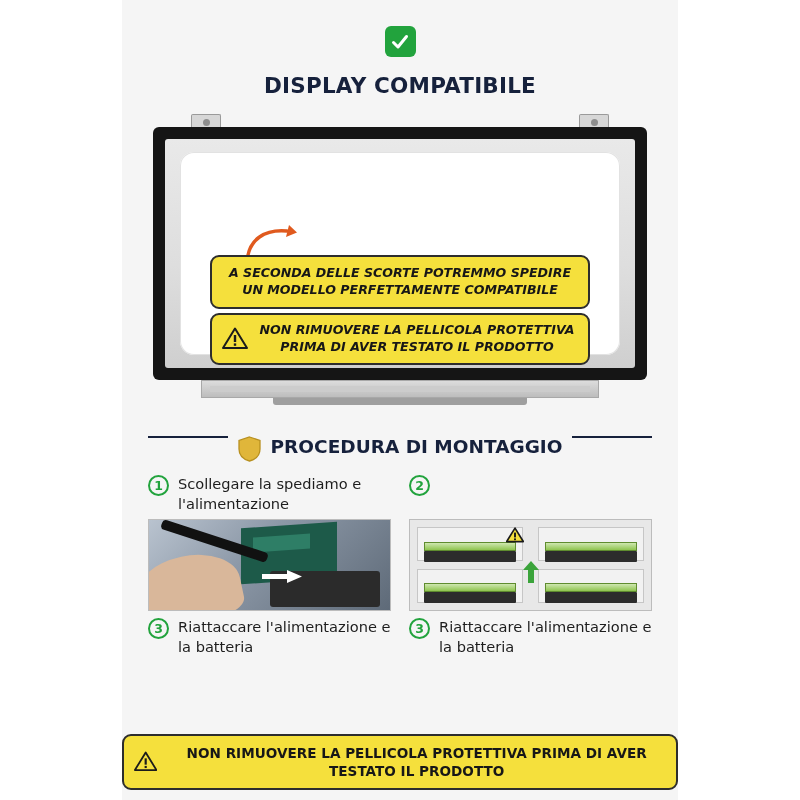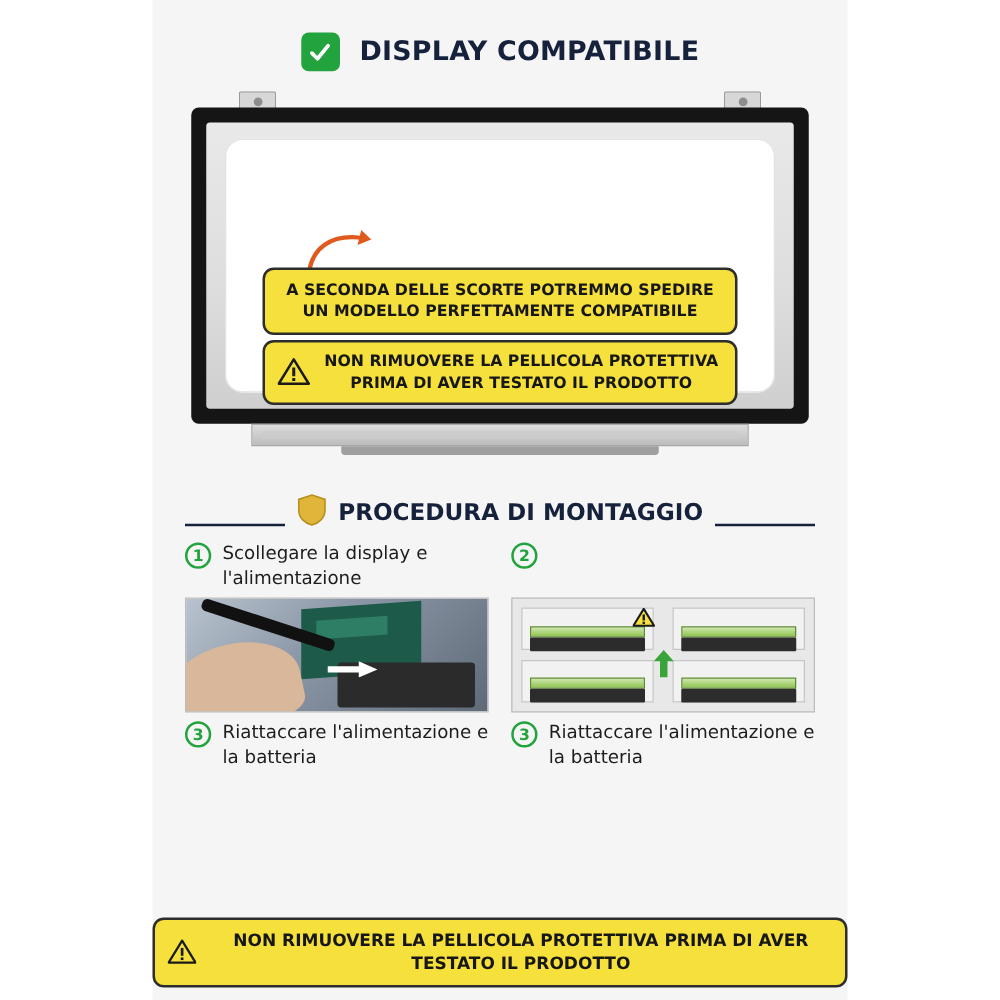--- a/index.html
+++ b/index.html
@@ -41,20 +41,21 @@
     padding: 0;
   }
 
   
   .header-row {
     display: flex;
     align-items: center;
     justify-content: center;
     gap: 16px;
     padding-top: 26px;
+    flex-direction: column;
   }
   .check-badge {
     width: 31px;
     height: 31px;
     border-radius: 6px;
     background: #22a33d;
     display: flex;
     align-items: center;
     justify-content: center;
     flex: none;
@@ -75,20 +76,21 @@
     line-height: 1.48;
     color: #1d1d1d;
   }
 
   
   .screen-wrap {
     position: relative;
     margin: 16px auto 0 auto;
     width: 494px;
     height: 300px;
+    font-style: italic;
   }
   .tab {
     position: absolute;
     top: 0;
     width: 30px;
     height: 14px;
     background: #d7d7d7;
     border: 1px solid #9a9a9a;
     border-bottom: none;
     border-radius: 2px 2px 0 0;
@@ -197,21 +199,21 @@
     align-items: center;
     justify-content: center;
     gap: 8px;
     padding: 7px 10px;
   }
   .warn-tri { flex: none; }
 
   
   .proc-head {
     display: flex;
-    align-items: flex-end;
+    align-items: flex-start;
     gap: 10px;
     margin: 22px 26px 0 26px;
   }
   .proc-line {
     flex: 1;
     height: 2px;
     background: #16213c;
   }
   .proc-title {
     font-size: 18.5px;
@@ -436,21 +438,21 @@
         <path d="M11.5 1 L22 4.5 V13 C22 19.5 17 23.5 11.5 25 C6 23.5 1 19.5 1 13 V4.5 Z" fill="#e0b63a" stroke="#b8901f" stroke-width="1.3"></path>
       </svg>
       <div class="proc-title">PROCEDURA DI MONTAGGIO</div>
       <div class="proc-line"></div>
     </div>
 
     <div class="steps-grid">
 
       <div class="step-label">
         <div class="step-num">1</div>
-        <div class="step-text">Scollegare la display e l'alimentazione</div>
+        <div class="step-text">Scollegare la spediamo e l'alimentazione</div>
       </div>
 
       <div class="step-label">
         <div class="step-num">2</div>
       </div>
 
       <div class="photo left-photo">
         <div class="board"></div>
         <div class="battery-blk"></div>
         <div class="tool"></div>

